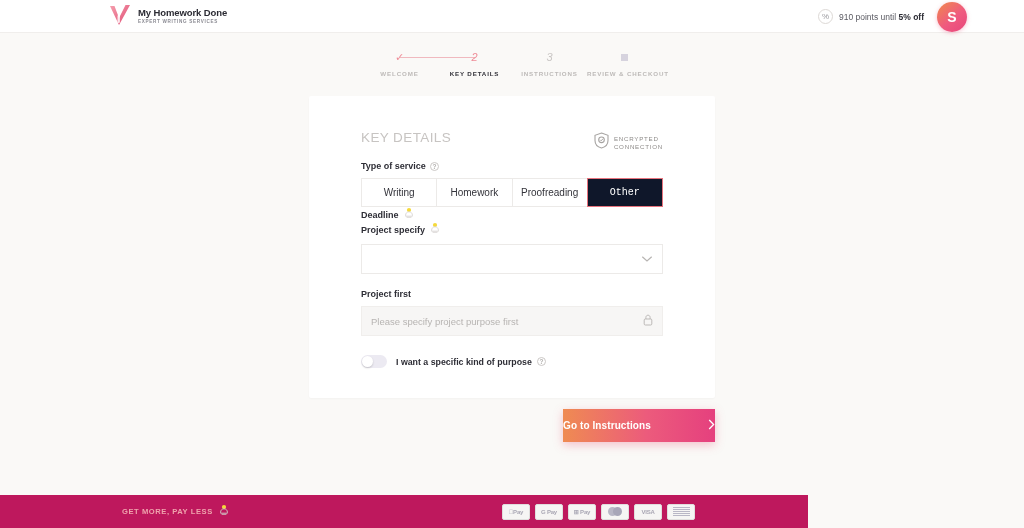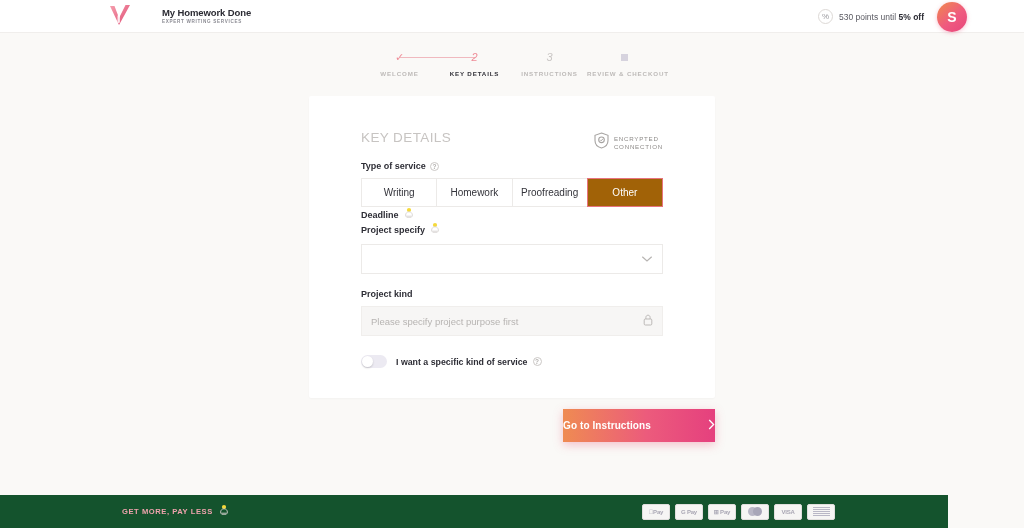--- a/index.html
+++ b/index.html
@@ -12,21 +12,21 @@
   .page { position: relative; width: 1024px; height: 528px; background: #faf9f7; display: flex; flex-direction: column; }
 
   
   .header {
     height: 33px; background: #ffffff; flex: 0 0 33px;
     display: flex; align-items: center; position: relative;
     border-bottom: 1px solid #f0eeec;
   }
   .logo-wrap { position: absolute; left: 108px; top: 3px; display: flex; align-items: center; gap: 6px; }
   .logo-mark { width: 24px; height: 26px; position: relative; }
-  .logo-text { display: flex; flex-direction: column; justify-content: center; margin-left: 24px; }
+  .logo-text { display: flex; flex-direction: column; justify-content: center; }
   .logo-title { font-size: 9.5px; font-weight: bold; color: #2b2b33; letter-spacing: -0.1px; line-height: 11px; }
   .logo-sub { font-size: 4.6px; color: #8a8a92; letter-spacing: 0.7px; line-height: 8px; font-weight: bold; }
 
   .points { position: absolute; right: 100px; top: 9px; display: flex; align-items: center; gap: 6px; }
   .points-icon {
     width: 15px; height: 15px; border-radius: 50%;
     border: 1px solid #ddd9d6; display: flex; align-items: center; justify-content: center;
     font-size: 8px; color: #9a9a9f;
   }
   .points-text { font-size: 8.5px; color: #5a5a62; }
@@ -82,21 +82,21 @@
   }
   .tip-icon { width: 12px; height: 12px; display: inline-block; margin-bottom: 3px; }
 
   .seg { display: flex; margin-top: 7px; }
   .seg-btn {
     flex: 1; height: 29px; border: 1px solid #eceae8; border-right: none;
     background: #fff; font-size: 10px; color: #33333a;
     display: flex; align-items: center; justify-content: center; cursor: pointer;
   }
   .seg-btn:last-child { border-right: 1px solid #eceae8; }
-  .seg-btn.active { background: #a16207; color: #fff; border-color: #e8737d; }
+  .seg-btn.active { background: #0f172a; color: #fff; border-color: #e8737d; font-family: Liberation Mono, monospace; }
 
   .row { display: flex; gap: 6px; margin-top: 7px; }
   .inp {
     height: 29px; border: 1px solid #eceae8; background: #fff;
     display: flex; align-items: center; padding: 0 9px; font-size: 9.5px; color: #b7b4b2;
     justify-content: space-between;
   }
   .inp.date { width: 96px; }
   .inp.time { width: 80px; }
   .inp.full { width: 100%; }
@@ -120,22 +120,22 @@
   .cta {
     width: 152px; height: 33px; border: none; cursor: pointer;
     background: linear-gradient(90deg, #ef8b52 0%, #ec5b7c 55%, #e5407e 100%);
     color: #fff; font-size: 10px; font-weight: bold; letter-spacing: .1px;
     display: flex; align-items: center; justify-content: space-between; gap: 9px;
     box-shadow: 0 3px 9px rgba(233,90,120,.35);
   }
 
   
   .footer {
-    position: absolute; left: 0; bottom: 0; width: 948px; height: 33px;
-    background: #14532d; display: flex; align-items: center;
+    position: absolute; left: 0; bottom: 0; width: 808px; height: 33px;
+    background: #be185d; display: flex; align-items: center;
   }
   .footer-left {
     position: absolute; left: 122px; display: flex; align-items: center; gap: 5px;
     font-size: 7.6px; font-weight: bold; letter-spacing: .55px; color: #efa3ad;
   }
   .pays { position: absolute; right: 113px; display: flex; gap: 5px; align-items: center; }
   .pay {
     width: 28px; height: 16px; border: 1px solid #e0dedd; border-radius: 2px; background: #f6f5f4;
     display: flex; align-items: center; justify-content: center;
     font-size: 6px; color: #a9a7b4; font-weight: bold; letter-spacing: -.2px;
@@ -164,21 +164,21 @@
         </svg>
       </span>
       <span class="logo-text">
         <span class="logo-title">My Homework Done</span>
         <span class="logo-sub">EXPERT WRITING SERVICES</span>
       </span>
     </div>
 
     <div class="points">
       <span class="points-icon">%</span>
-      <span class="points-text"><span>530 points until </span><b>5% off</b></span>
+      <span class="points-text"><span>910 points until </span><b>5% off</b></span>
     </div>
 
     <div class="avatar">S</div>
   </div>
 
   <div class="steps">
     <div class="step done">
       <div class="step-mark">✓</div>
       <div class="step-line"></div>
       <div class="step-label">WELCOME</div>
@@ -252,38 +252,38 @@
     <div class="inp full" style="margin-top:7px;height:30px">
       <span></span>
       <span>
         <svg width="12" height="8" viewBox="0 0 12 8">
             <path d="M1.3 1.8 L6 6 L10.7 1.8" fill="none" stroke="#b7b4b2" stroke-width="1.2"></path>
           </svg>
       </span>
     </div>
 
     <div class="field-label mt18">
-      <span>Project kind</span>
+      <span>Project first</span>
     </div>
     <div class="inp full disabled" style="margin-top:7px;height:30px">
       <span>Please specify project purpose first</span>
       <span>
         <svg width="10" height="12" viewBox="0 0 10 12">
           <rect x="1.2" y="5" width="7.6" height="6" rx="1.1" fill="none" stroke="#bcb9b7" stroke-width="1"></rect>
           <path d="M2.9 5 V3.4 C2.9 2.1 3.8 1.2 5 1.2 C6.2 1.2 7.1 2.1 7.1 3.4 V5" fill="none" stroke="#bcb9b7" stroke-width="1"></path>
         </svg>
       </span>
     </div>
 
     <div class="toggle-row">
       <div class="toggle">
           <span class="knob"></span>
         </div>
       <div class="toggle-label">
-        <span>I want a specific kind of service</span>
+        <span>I want a specific kind of purpose</span>
         <span class="qmark">?</span>
       </div>
     </div>
   </div>
 
   <div class="cta-wrap">
     <button class="cta">
       <span>Go to Instructions</span>
       <span>
         <svg width="7" height="11" viewBox="0 0 7 11">

